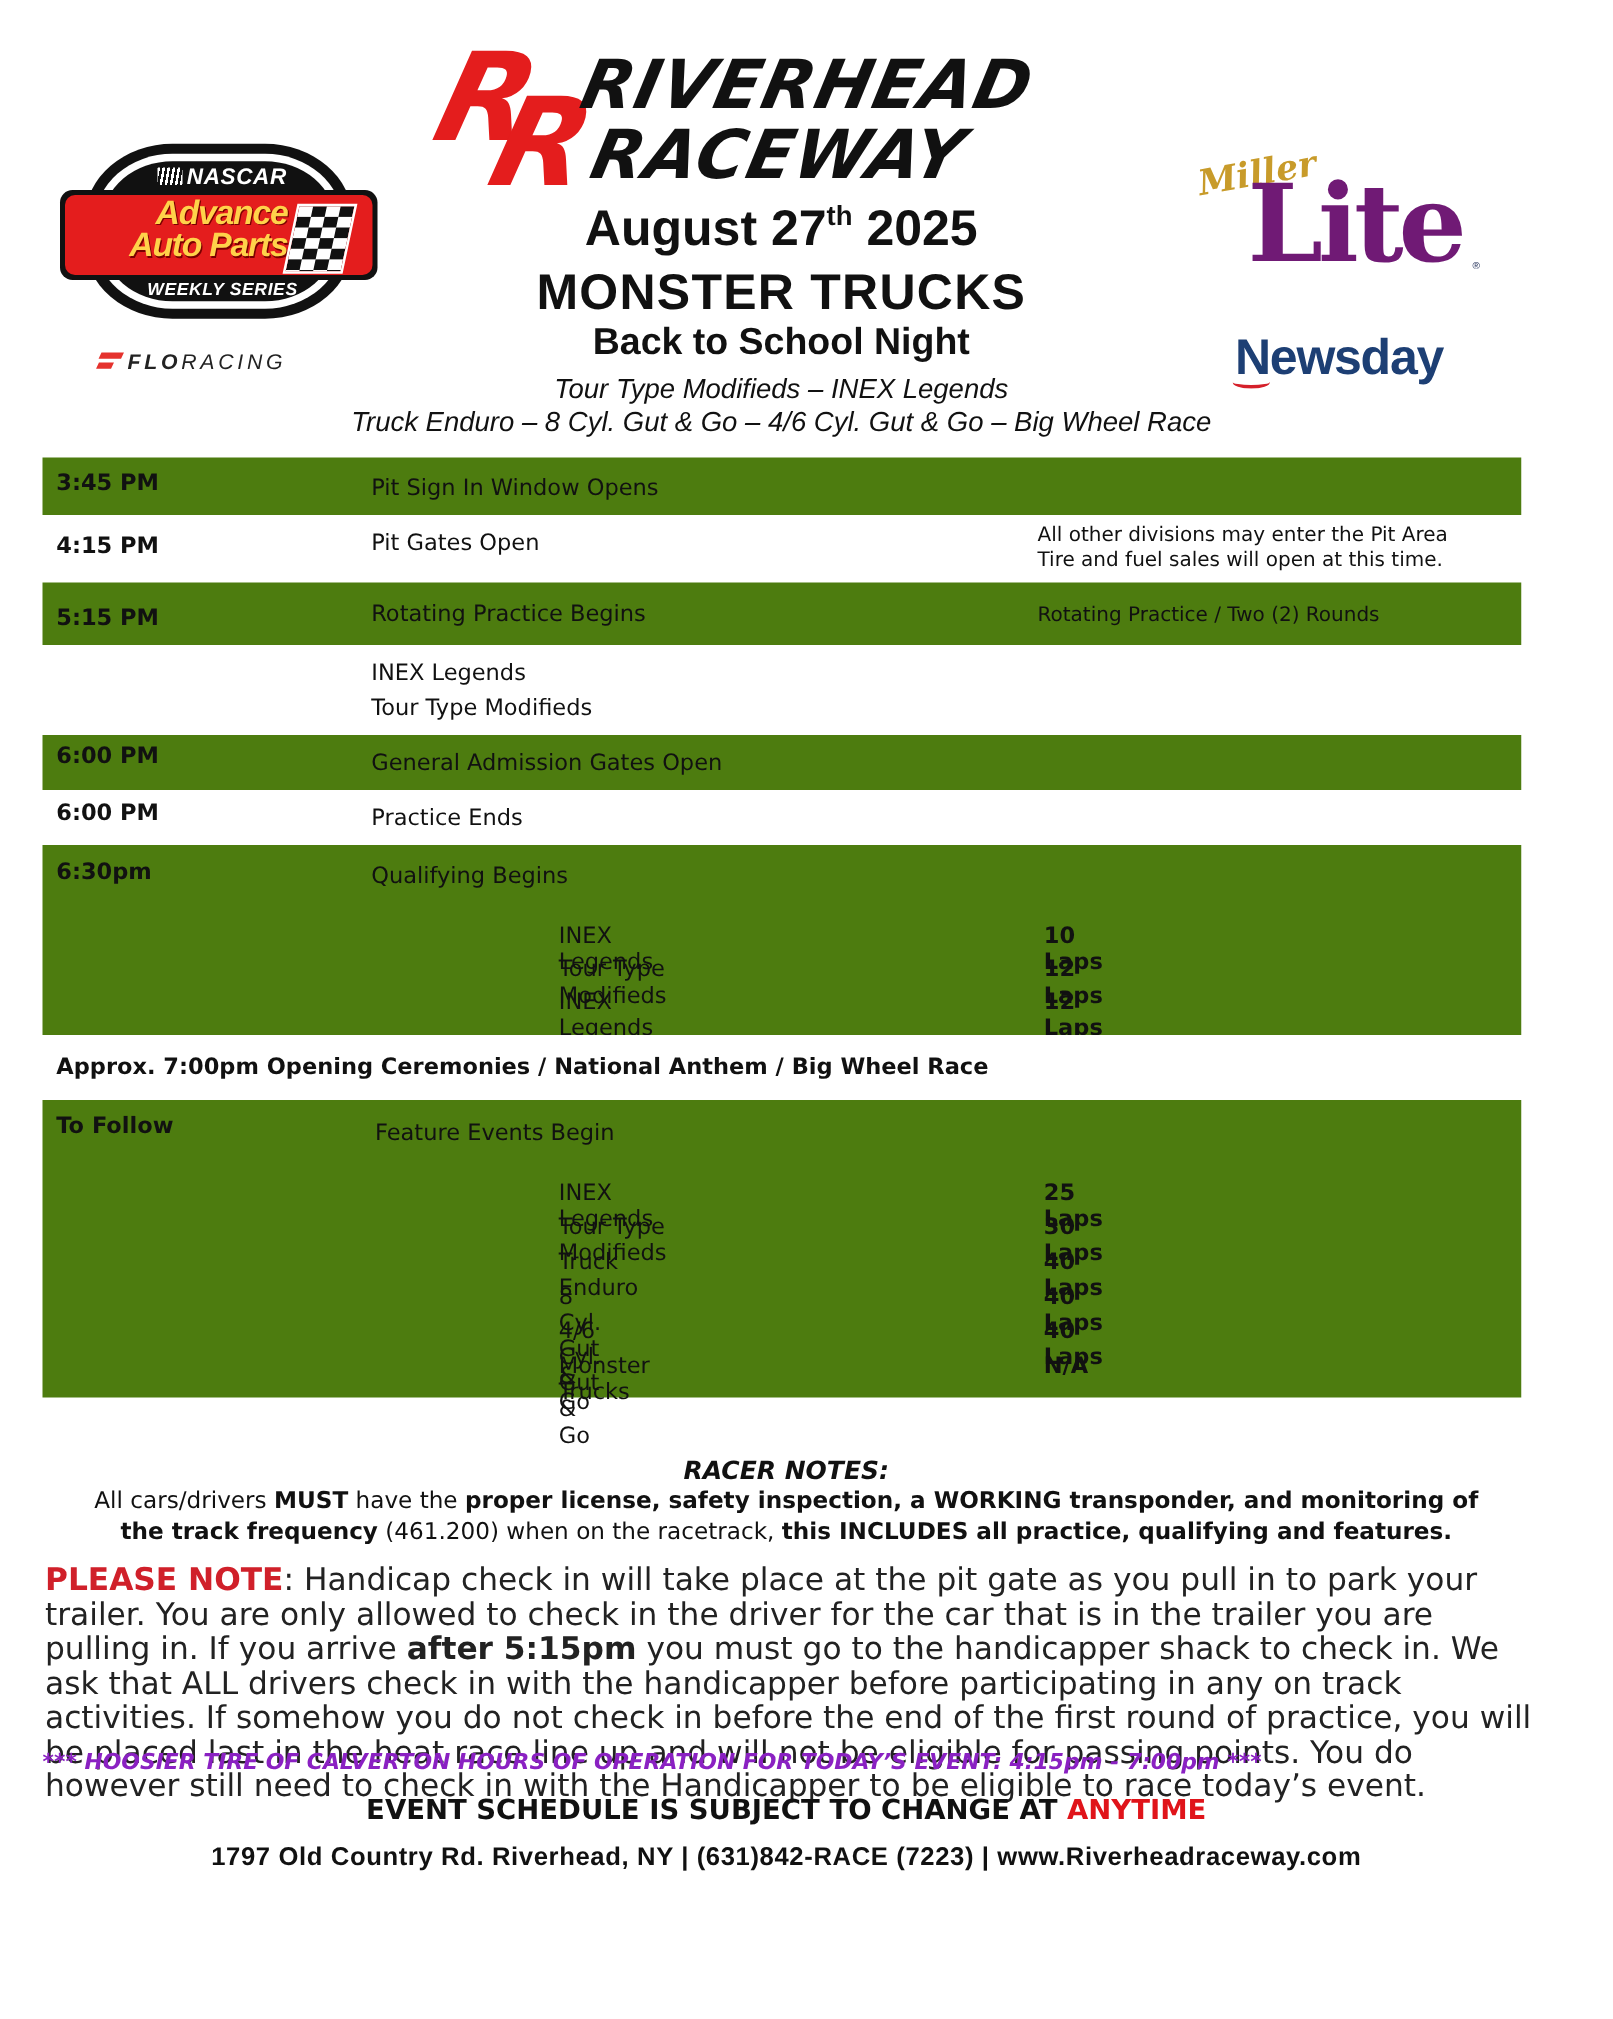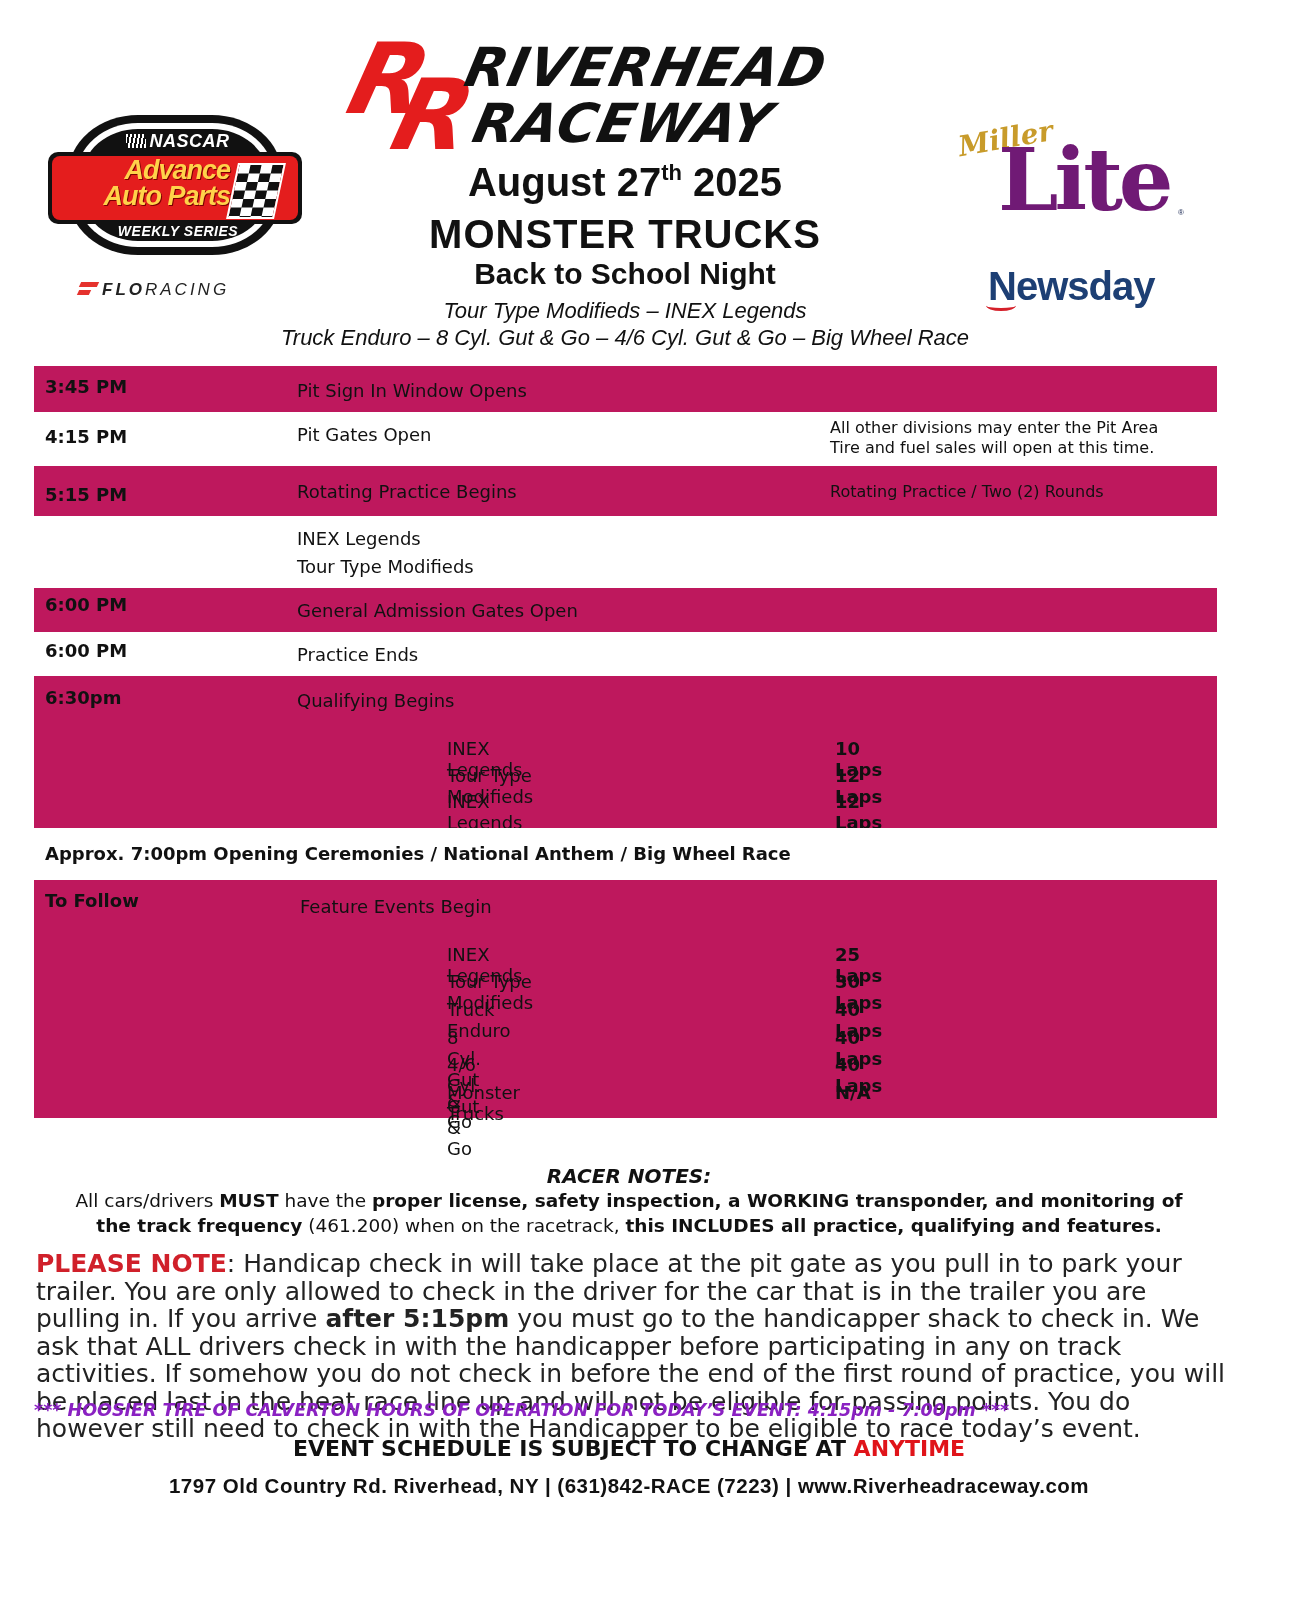--- a/index.html
+++ b/index.html
@@ -71,21 +71,21 @@
                   letter-spacing: -1px; }
   .newsday-swoosh { position: absolute; left: 986px; top: 300px; width: 30px; height: 8px; border-bottom: 3px solid #d5202a;
                     border-radius: 0 0 50% 50%; }
 
   
   .schedule { position: absolute; left: 34px; top: 366px; width: 1183px; }
   .thead { height: 36px; background: #6b6663; color: #fff; font-weight: bold; font-size: 19px; position: relative;
            font-family: "DejaVu Sans", sans-serif; }
   .thead span { position: absolute; top: 6px; }
   .row { position: relative; background: #ffffff; font-family: "DejaVu Sans", sans-serif; font-size: 18px; }
-  .row.band { background: #be185d; }
+  .row.band { background: #4d7c0f; }
   .row .time { position: absolute; left: 11px; font-weight: bold; }
   .row .event { position: absolute; left: 263px; }
   .row .notes { position: absolute; left: 796px; font-size: 16px; line-height: 20px; }
   .sub { position: absolute; font-size: 18px; }
   .sub-name { position: absolute; left: 413px; }
   .sub-laps { position: absolute; left: 801px; font-weight: bold; }
   .wide { position: absolute; left: 11px; font-weight: bold; }
 
   
   .notes-block { position: absolute; left: 34px; top: 1160px; width: 1190px; font-family: "DejaVu Sans", sans-serif; }

